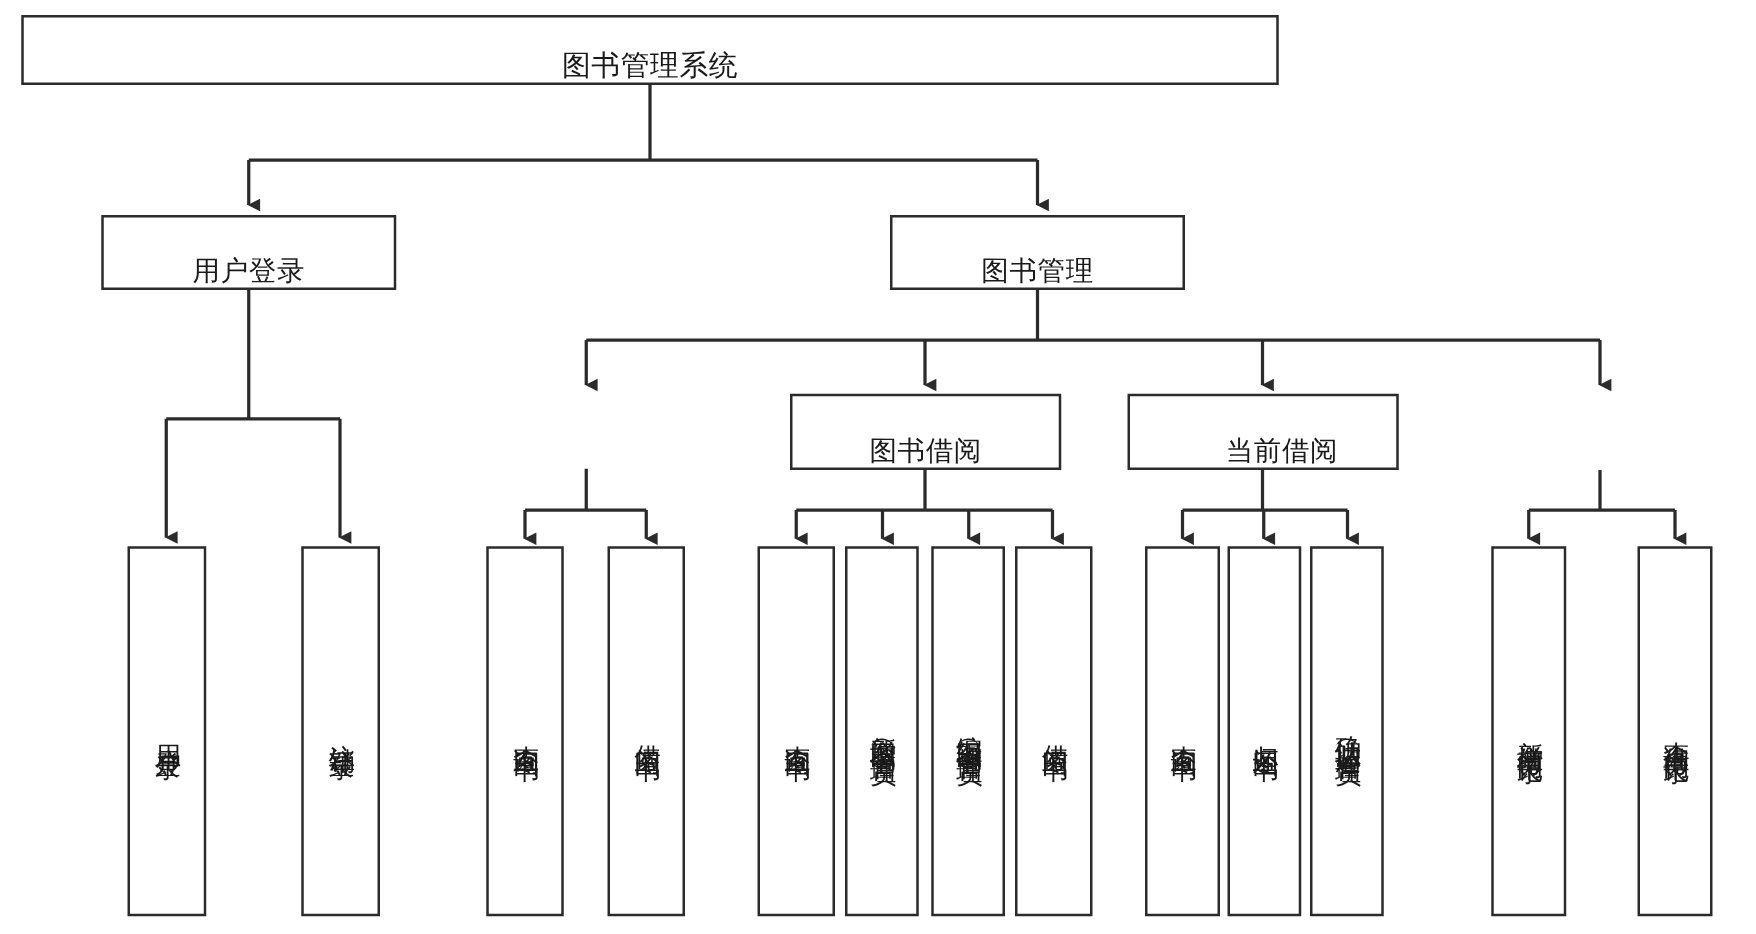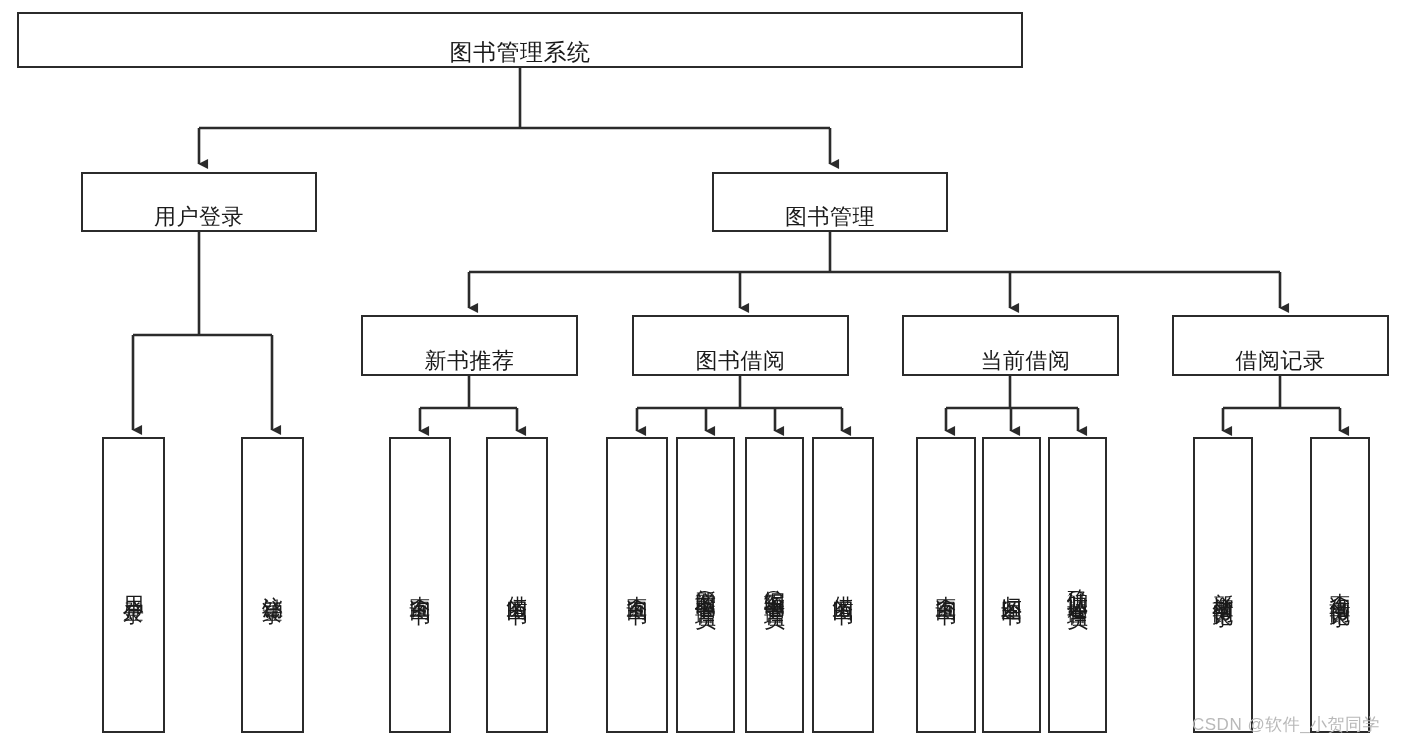--- a/index.html
+++ b/index.html
@@ -76,31 +76,25 @@
     <span class="lbl">图书管理系统</span>
   </div>
 
   <div class="node h-node" style="left:81px;top:172px;width:236px;height:60px;">
     <span class="lbl">用户登录</span>
   </div>
   <div class="node h-node" style="left:712px;top:172px;width:236px;height:60px;">
     <span class="lbl">图书管理</span>
   </div>
 
-  <div class="node h-node" style="left:361px;top:315px;width:217px;height:61px;">
-    <span class="lbl">新书推荐</span>
-  </div>
   <div class="node h-node" style="left:632px;top:315px;width:217px;height:61px;">
     <span class="lbl">图书借阅</span>
   </div>
   <div class="node h-node" style="left:902px;top:315px;width:217px;height:61px;padding-left:30px;">
     <span class="lbl">当前借阅</span>
-  </div>
-  <div class="node h-node" style="left:1172px;top:315px;width:217px;height:61px;">
-    <span class="lbl">借阅记录</span>
   </div>
 
   <div class="node v-node" style="left:102px;top:437px;width:63px;height:296px;">
     <span class="lbl">用户登录</span>
   </div>
   <div class="node v-node" style="left:241px;top:437px;width:63px;height:296px;">
     <span class="lbl">注销登录</span>
   </div>
 
   <div class="node v-node" style="left:389px;top:437px;width:62px;height:296px;">
@@ -133,15 +127,14 @@
     <span class="lbl">确认归还（管理员）</span>
   </div>
 
   <div class="node v-node" style="left:1193px;top:437px;width:60px;height:296px;">
     <span class="lbl">新增借阅记录</span>
   </div>
   <div class="node v-node" style="left:1310px;top:437px;width:60px;height:296px;">
     <span class="lbl">查询借阅记录</span>
   </div>
 
-  <div class="watermark">CSDN @软件_小贺同学</div>
 
 </div>
 
 </body></html>

